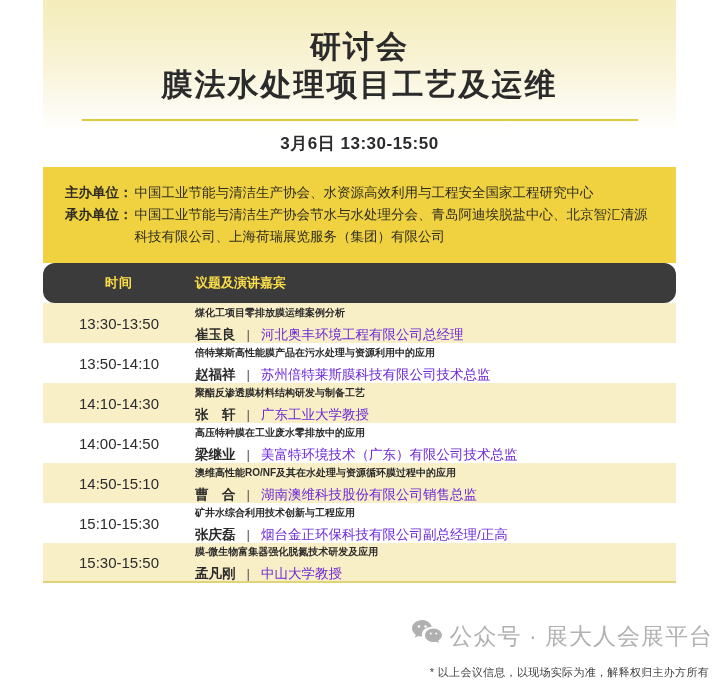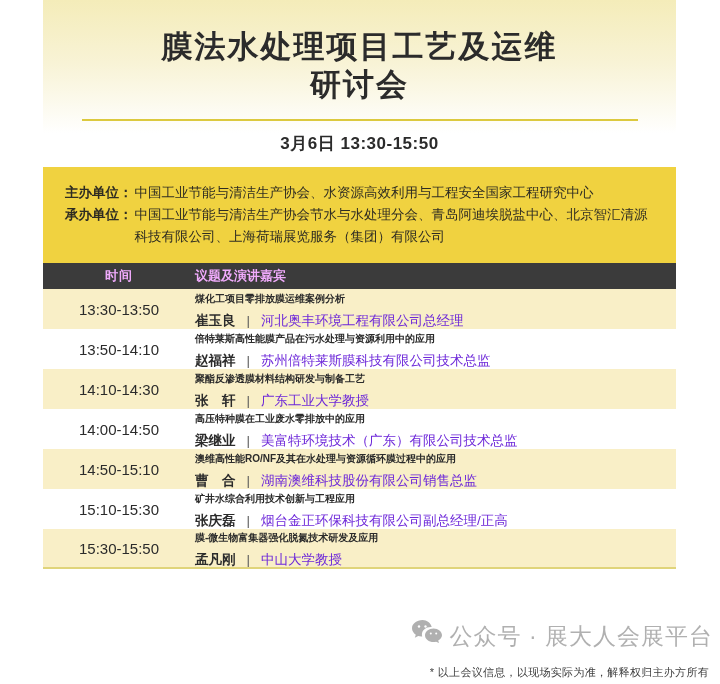--- a/index.html
+++ b/index.html
@@ -40,23 +40,23 @@
     background:#f0d240; height:96px;
     display:flex; flex-direction:column; justify-content:center;
     padding:0 24px 0 22px;
   }
   .org-row { display:flex; font-size:13.5px; line-height:22px; color:#2e2c22; }
   .org-label { font-weight:bold; white-space:nowrap; }
   .org-value { flex:1; padding-left:2px; }
 
   
   .table-header {
-    background:#3b3b3b; height:26px;
+    background:#3b3b3b; height:40px;
     display:flex; align-items:center;
-    color:#f0abfc; font-size:13px; font-weight:bold;
+    color:#fde047; font-size:13px; font-weight:bold;border-radius:12px;
   }
   .th-time { width:152px; text-align:center; letter-spacing:1px; }
   .th-topic { flex:1; }
 
   .row { display:flex; align-items:center; height:40px; background:#ffffff; }
   .row.alt { background:#f9efc7; }
   .row.last { border-bottom:2px solid #e0d47a;align-items:center; }
   .col-time {
     width:152px; text-align:center;
     font-size:15px; color:#2b2b2b; font-weight:500;
@@ -84,22 +84,22 @@
   }
 </style>
 </head>
 <body>
 
 <div class="page">
   <div class="content">
 
     <div class="hero">
       <div class="hero-title">
+        <div>研讨会</div>
         <div>膜法水处理项目工艺及运维</div>
-        <div>研讨会</div>
       </div>
       <div class="divider"></div>
       <div class="hero-date">3月6日 13:30-15:50</div>
     </div>
 
     <div class="org-box">
       <div class="org-row">
         <span class="org-label">主办单位：</span>
         <span class="org-value">中国工业节能与清洁生产协会、水资源高效利用与工程安全国家工程研究中心</span>
       </div>

